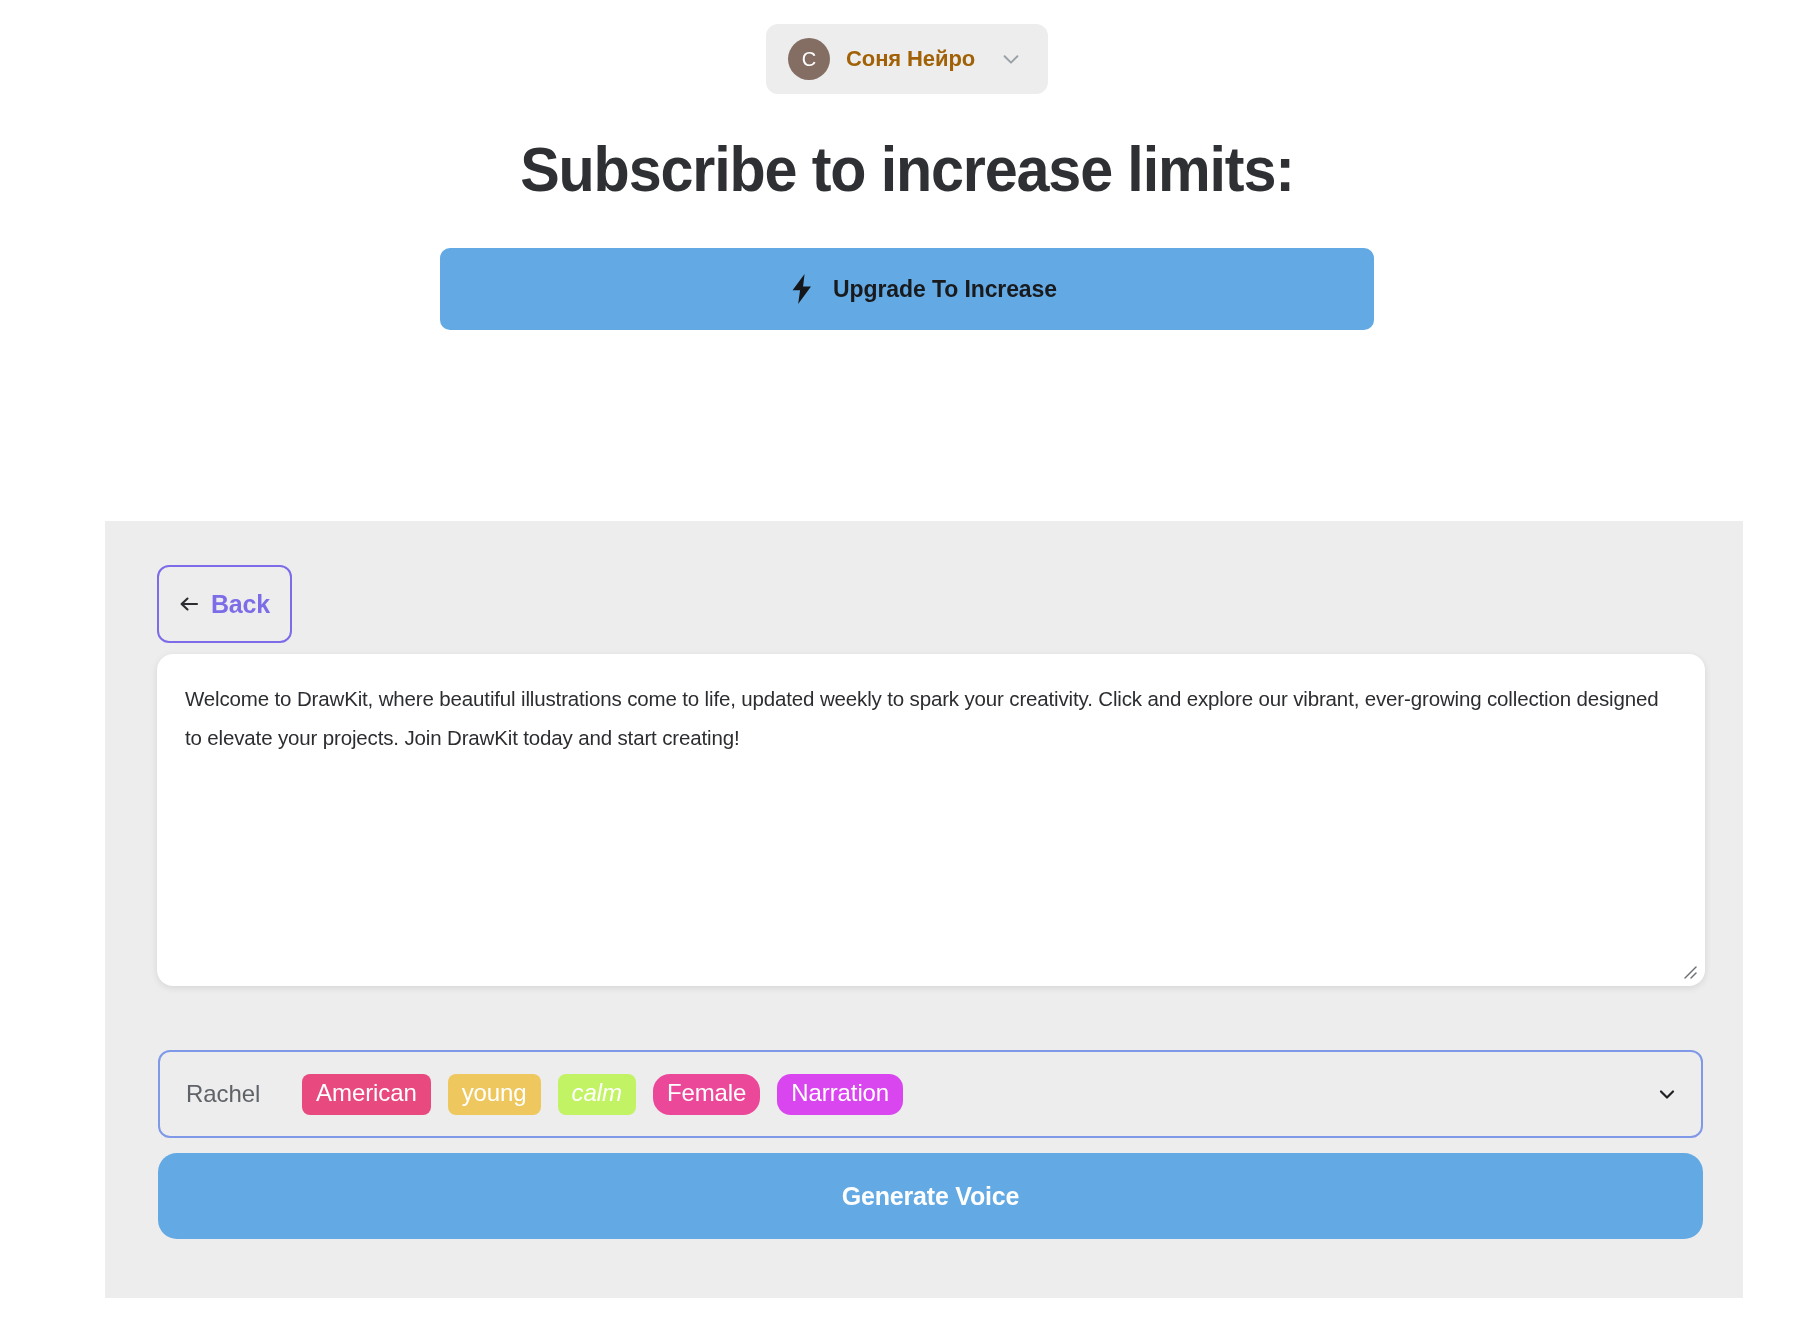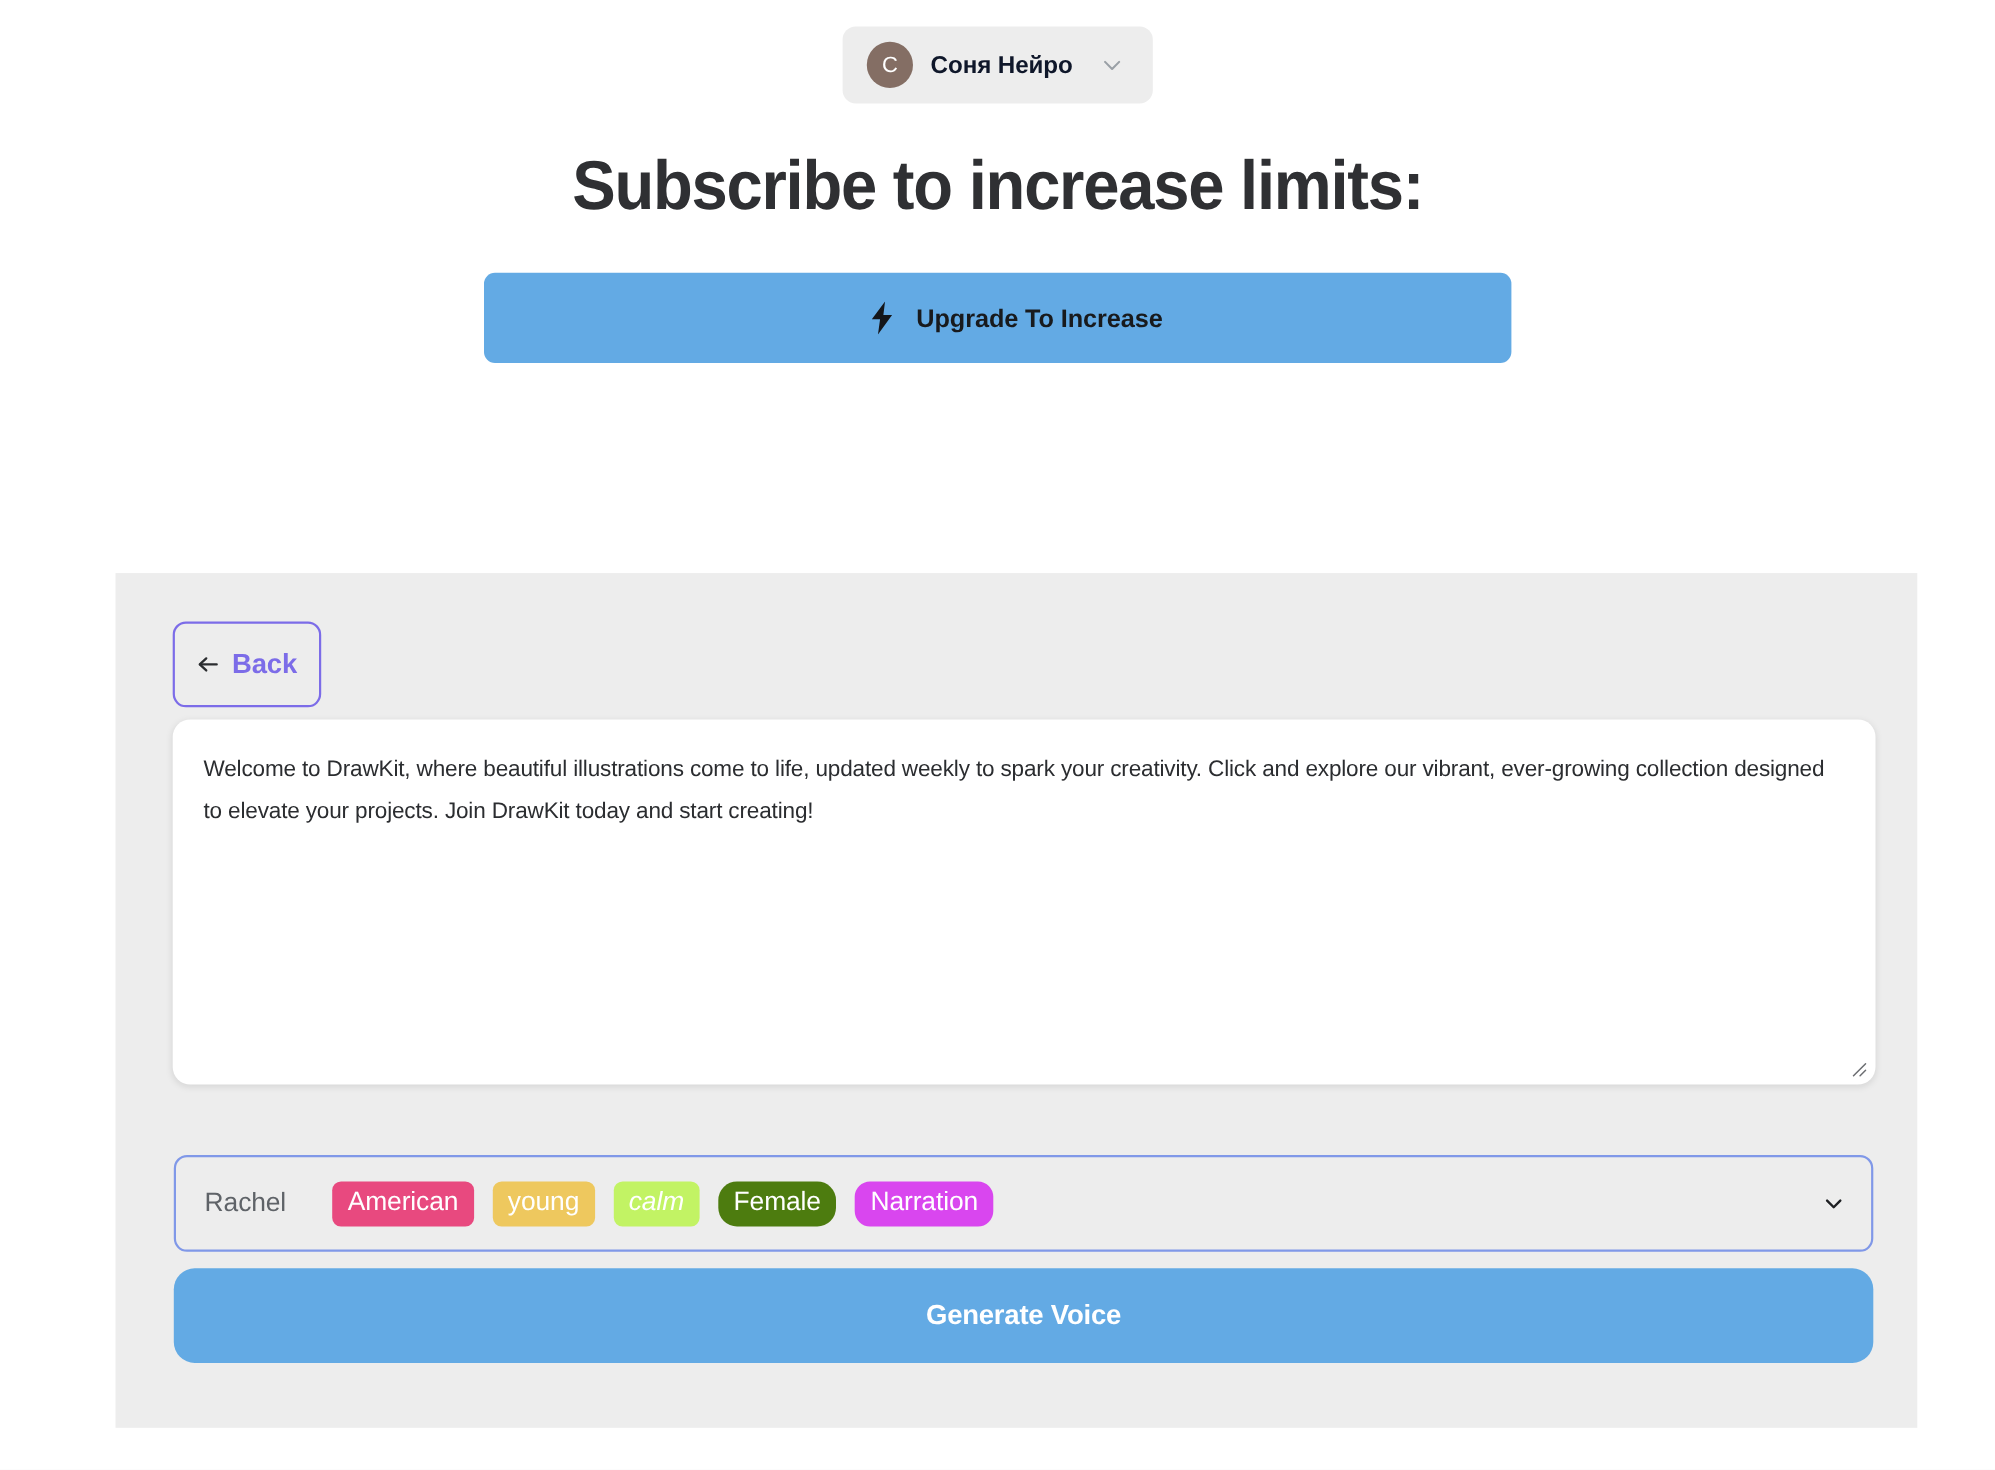--- a/index.html
+++ b/index.html
@@ -36,21 +36,21 @@
     color: #ffffff;
     display: flex; align-items: center; justify-content: center;
     font-size: 20px;
     font-weight: 400;
     letter-spacing: 0;
     flex: 0 0 auto;
   }
   .account-name {
     font-size: 22px;
     font-weight: 700;
-    color: #0f172a;
+    color: #a16207;
     white-space: nowrap;
     letter-spacing: -0.1px;
   }
   .chev {
     margin-left: auto;
     width: 22px; height: 22px;
     display: block;
     flex: 0 0 auto;
   }
   .chev svg { display:block; }
@@ -271,21 +271,21 @@
   </div>
 
 </div>
 
 <div class="voice-select" style="border-color: rgb(128, 152, 232);">
   <span class="voice-name">Rachel</span>
   <span class="tags">
     <span class="tag" style="background: rgb(232, 73, 127); margin-left: 22px;">American</span>
     <span class="tag" style="background: rgb(238, 200, 94);">young</span>
     <span class="tag" style="background: rgb(194, 243, 100); font-style: italic;">calm</span>
-    <span class="tag" style="background: #4d7c0f; border-radius: 17px;">Female</span>
+    <span class="tag" style="background: #ec4899; border-radius: 17px;">Female</span>
     <span class="tag" style="background: #d946ef; border-radius: 14px;">Narration</span>
   </span>
   <span class="select-chev">
     <svg viewBox="0 0 24 24" width="24" height="24" fill="none" stroke="#1f2124" stroke-width="2.2" stroke-linecap="round" stroke-linejoin="round">
         <polyline points="6,9.5 12,15.5 18,9.5"></polyline>
       </svg>
   </span>
 </div>
 
 <button class="generate-btn" style="background: rgb(99, 170, 228);">Generate Voice</button>

